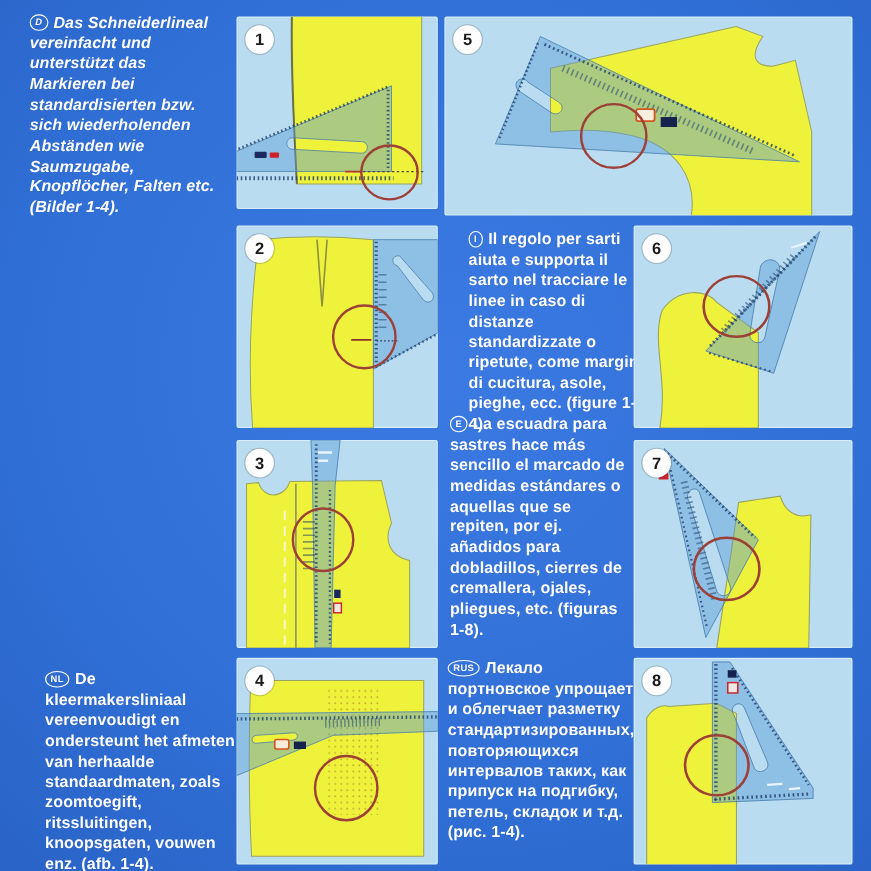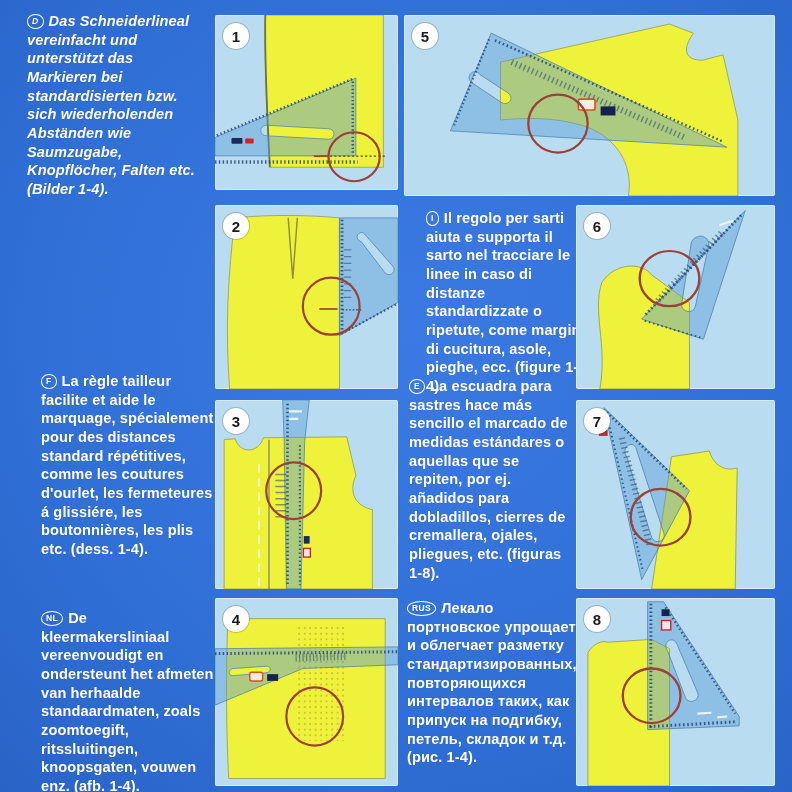--- a/index.html
+++ b/index.html
@@ -42,23 +42,20 @@
   .circ{fill:none;stroke:#9c4038;stroke-width:1.2;}
 </style>
 </head>
 <body>
 
 <div class="sheet">
 
   <div class="para" id="p-de">
     <span class="lang-badge">D</span><span>Das Schneiderlineal vereinfacht und unterstützt das Markieren bei standardisierten bzw. sich wiederholenden Abständen wie Saumzugabe, Knopflöcher, Falten etc. (Bilder 1-4).</span>
   </div>
-  <div class="para" id="p-fr">
-    <span class="lang-badge">F</span><span>La règle tailleur facilite et aide le marquage, spécialement pour des distances standard répétitives, comme les coutures d'ourlet, les fermeteures á glissiére, les boutonnières, les plis etc. (dess. 1-4).</span>
-  </div>
   <div class="para" id="p-nl">
     <span class="lang-badge">NL</span><span>De kleermakersliniaal vereenvoudigt en ondersteunt het afmeten van herhaalde standaardmaten, zoals zoomtoegift, ritssluitingen, knoopsgaten, vouwen enz. (afb. 1-4).</span>
   </div>
   <div class="para" id="p-it">
     <span class="lang-badge">I</span><span>Il regolo per sarti aiuta e supporta il sarto nel tracciare le linee in caso di distanze standardizzate o ripetute, come margini di cucitura, asole, pieghe, ecc. (figure 1-4).</span>
   </div>
   <div class="para" id="p-es">
     <span class="lang-badge">E</span><span>La escuadra para sastres hace más sencillo el marcado de medidas estándares o aquellas que se repiten, por ej. añadidos para dobladillos, cierres de cremallera, ojales, pliegues, etc. (figuras 1-8).</span>
   </div>
   <div class="para" id="p-ru">

